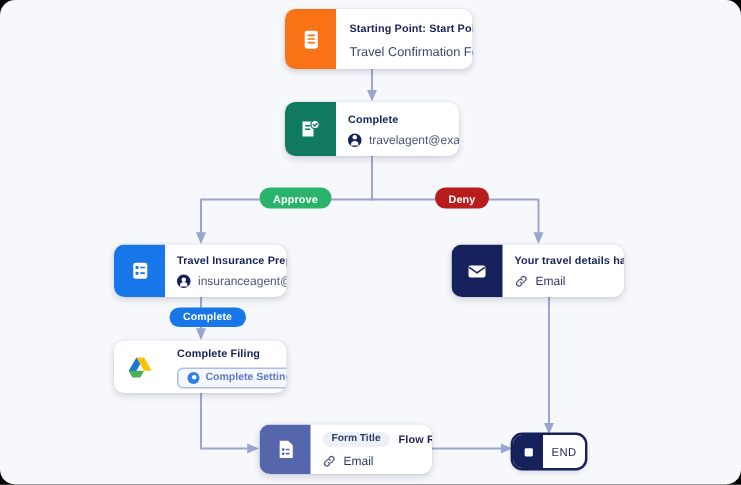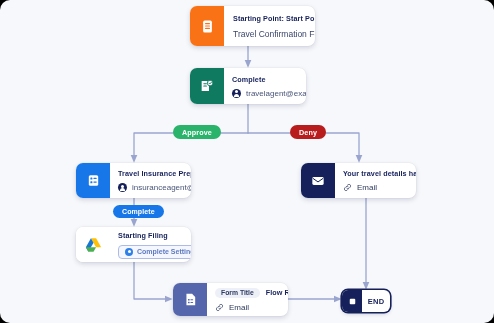--- a/index.html
+++ b/index.html
@@ -44,21 +44,21 @@
   #n-filing{left:76px;top:227px;width:115px;height:35px;}
   #n-filing .ic{background:#ffffff;}
 
   #n-report{left:173px;top:283px;width:115px;height:33px;}
   #n-report .ic{background:#5566ad;}
 
   #n-end{left:342px;top:290px;width:48px;height:22px;border-radius:6px;
     box-shadow:0 2px 4px rgba(23,33,78,.2), 0 0 0 1.6px #16215b;}
   #n-end .ic{width:20px;flex:0 0 20px;background:#16215b;}
   #n-end .endtxt{flex:1;display:flex;align-items:center;justify-content:center;
-    font-size:7.5px;font-weight:bold;color:#16215b;letter-spacing:.3px;border-radius:10px;}
+    font-size:7.5px;font-weight:normal;color:#16215b;letter-spacing:.3px;border-radius:10px;}
 
   
   .pill{
     position:absolute;display:flex;align-items:center;justify-content:center;
     border-radius:9px;color:#fff;font-size:7.2px;font-weight:bold;
     padding:0 9px;height:14px;letter-spacing:.1px;
   }
   #p-approve{left:173px;top:125px;background:#29b36b;}
   #p-deny{left:290px;top:125px;background:#b91c1c;}
   #p-complete{left:113px;top:205px;background:#1877e8;border-radius:8px;height:13px;font-size:7px;}
@@ -194,21 +194,21 @@
 
   <div class="node" id="n-filing">
     <div class="ic">
       <svg width="17" height="16" viewBox="0 0 24 22">
         <path d="M8.4 1.5h7.2l7.2 12.6h-7.2z" fill="#ffc107"></path>
         <path d="M8.4 1.5L1.2 14.1l3.6 6.3 7.2-12.6z" fill="#1976d2"></path>
         <path d="M1.2 14.1h14.4l-3.6 6.3H4.8z" fill="#4caf50"></path>
       </svg>
     </div>
     <div class="body">
-      <div class="ttl">Starting Filing</div>
+      <div class="ttl">Complete Filing</div>
       <div class="setbtn">
         <span class="dot"></span>
         <span>Complete Settings</span>
       </div>
     </div>
   </div>
 
   <div class="node" id="n-report">
     <div class="ic">
       <svg width="15" height="15" viewBox="0 0 24 24">

